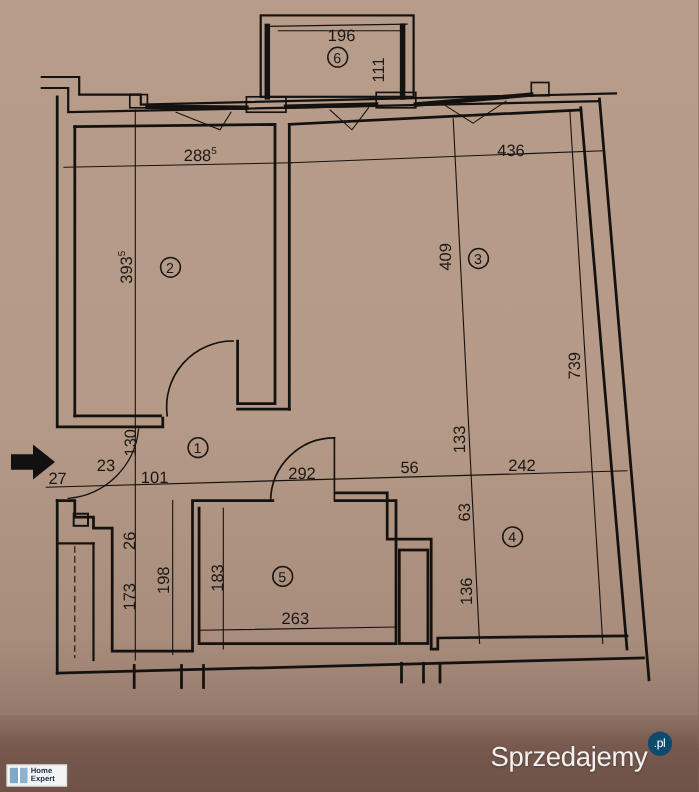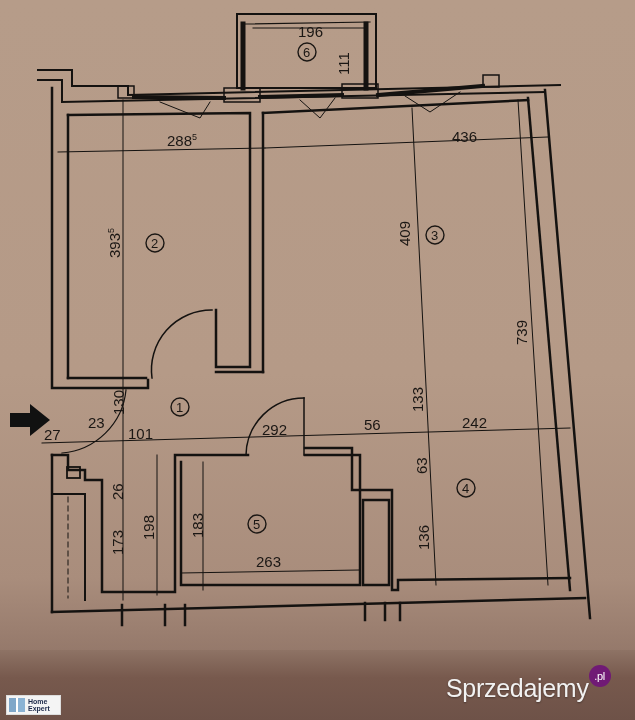--- a/index.html
+++ b/index.html
@@ -7,21 +7,21 @@
   .stage{position:relative;width:545px;height:720px;}
   .paper{position:absolute;left:0;top:0;width:635px;height:680px;background:linear-gradient(180deg,#b69c89 0%,#b59a87 55%,#a98d7c 85%,#8d7164 100%);}
   svg.plan{position:absolute;left:0;top:0;}
   .dim{font-size:15px;fill:#1b1714;font-family:"Liberation Sans",sans-serif;}
   .room{font-size:13px;fill:#1b1714;font-family:"Liberation Sans",sans-serif;}
   .bottom{position:absolute;left:0;top:650px;width:635px;height:70px;background:linear-gradient(180deg,#8e7365 0%,#77594d 40%,#6e5248 100%);}
   .logo-he{position:absolute;left:6px;top:695px;width:55px;height:20px;background:#f4f4f4;border:1px solid #ddd;display:flex;align-items:center;gap:3px;padding:0 2px;box-sizing:border-box;}
   .logo-he .sq{width:16px;height:14px;background:linear-gradient(90deg,#7fa7c9 0 45%,#fff 45% 55%,#8bb3d4 55%);}
   .logo-he .txt{font-size:7px;line-height:7px;color:#1d2a4a;font-weight:bold;}
   .logo-sp{position:absolute;left:446px;top:674px;font-size:25px;font-weight:normal;color:#f2f2f2;letter-spacing:-0.3px;text-shadow:0 1px 2px rgba(0,0,0,.35);}
-  .logo-sp .pl{position:absolute;right:-22px;top:-9px;width:22px;height:22px;border-radius:50%;background:#701a75;color:#fff;font-size:11px;display:flex;align-items:center;justify-content:center;text-shadow:none;}
+  .logo-sp .pl{position:absolute;right:-22px;top:-9px;width:22px;height:22px;border-radius:50%;background:#0c4a6e;color:#fff;font-size:11px;display:flex;align-items:center;justify-content:center;text-shadow:none;}
 </style>
 </head>
 <body>
 
 <div class="stage">
   <div class="paper"></div>
   <div class="bottom"></div>
 
   <svg class="plan" width="635" height="680" viewBox="0 0 635 680">
     <g stroke="#141210" fill="none" stroke-linecap="square">

